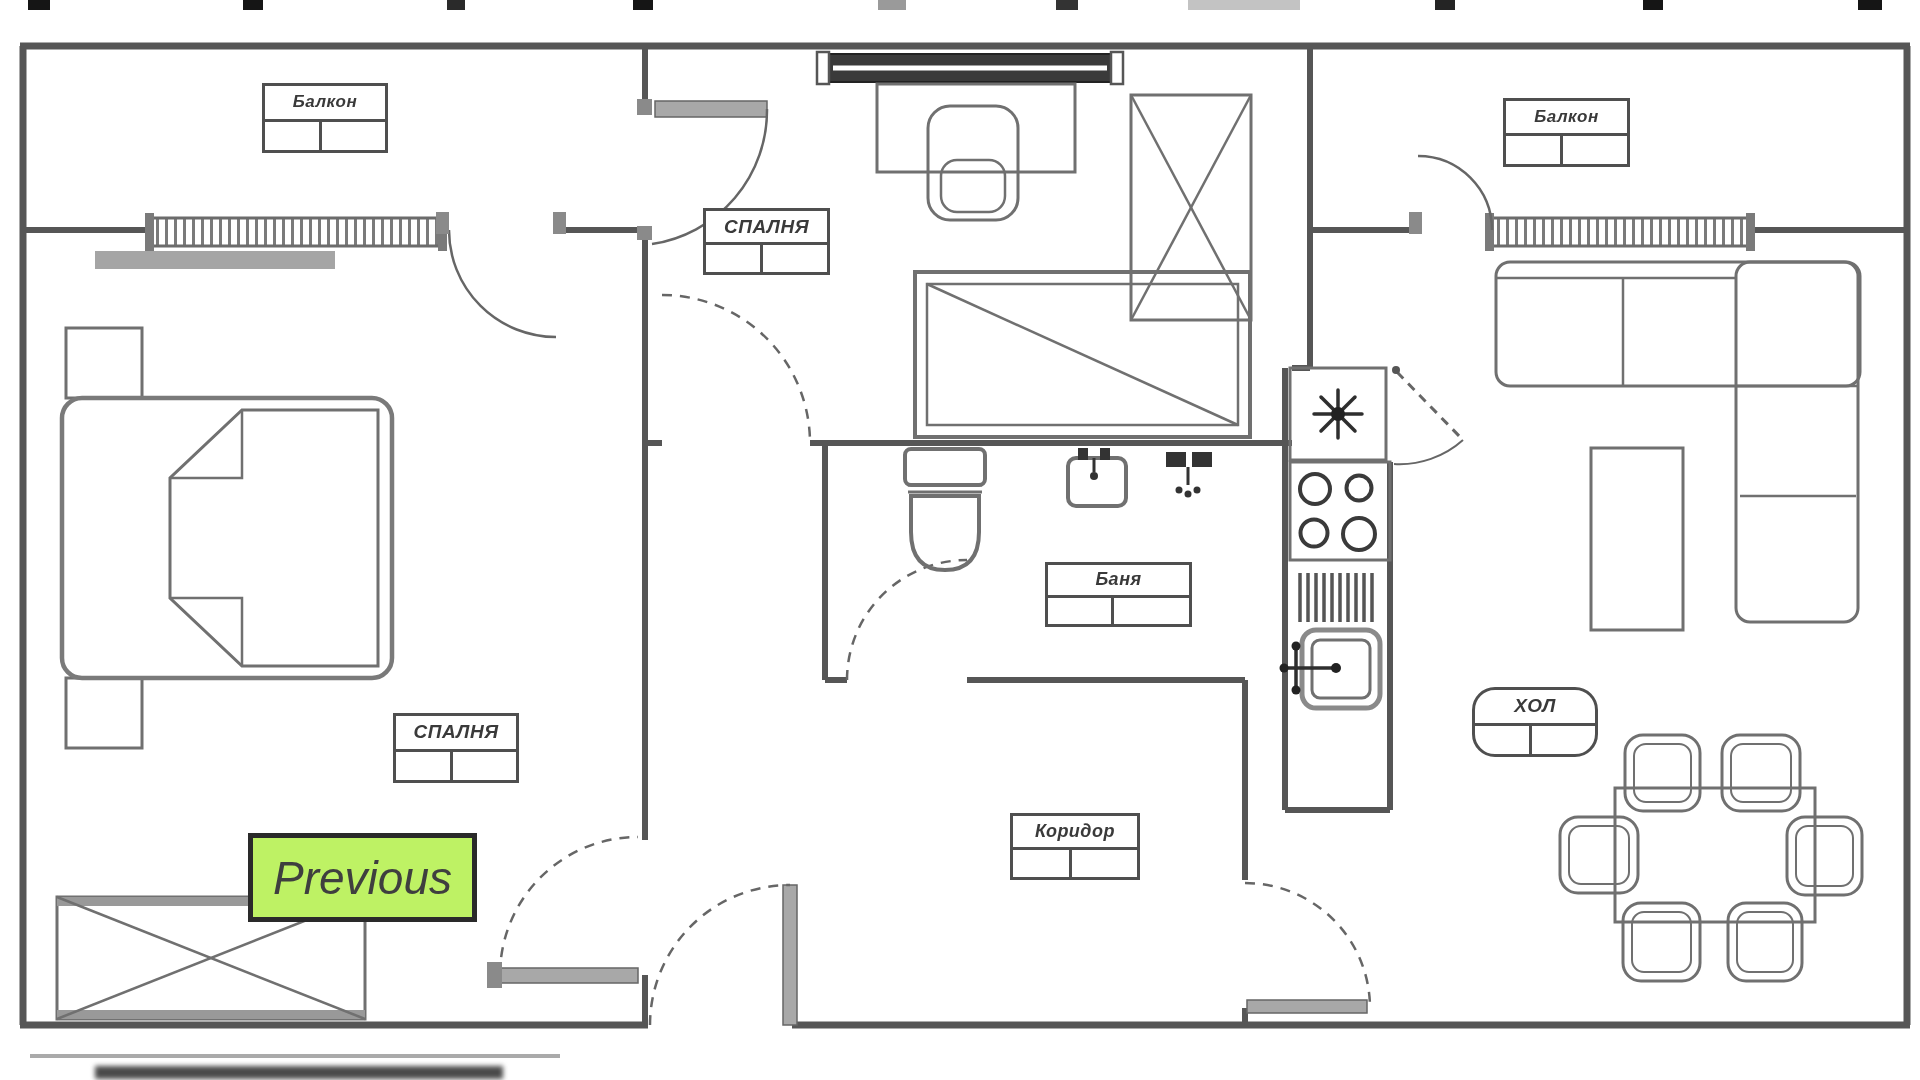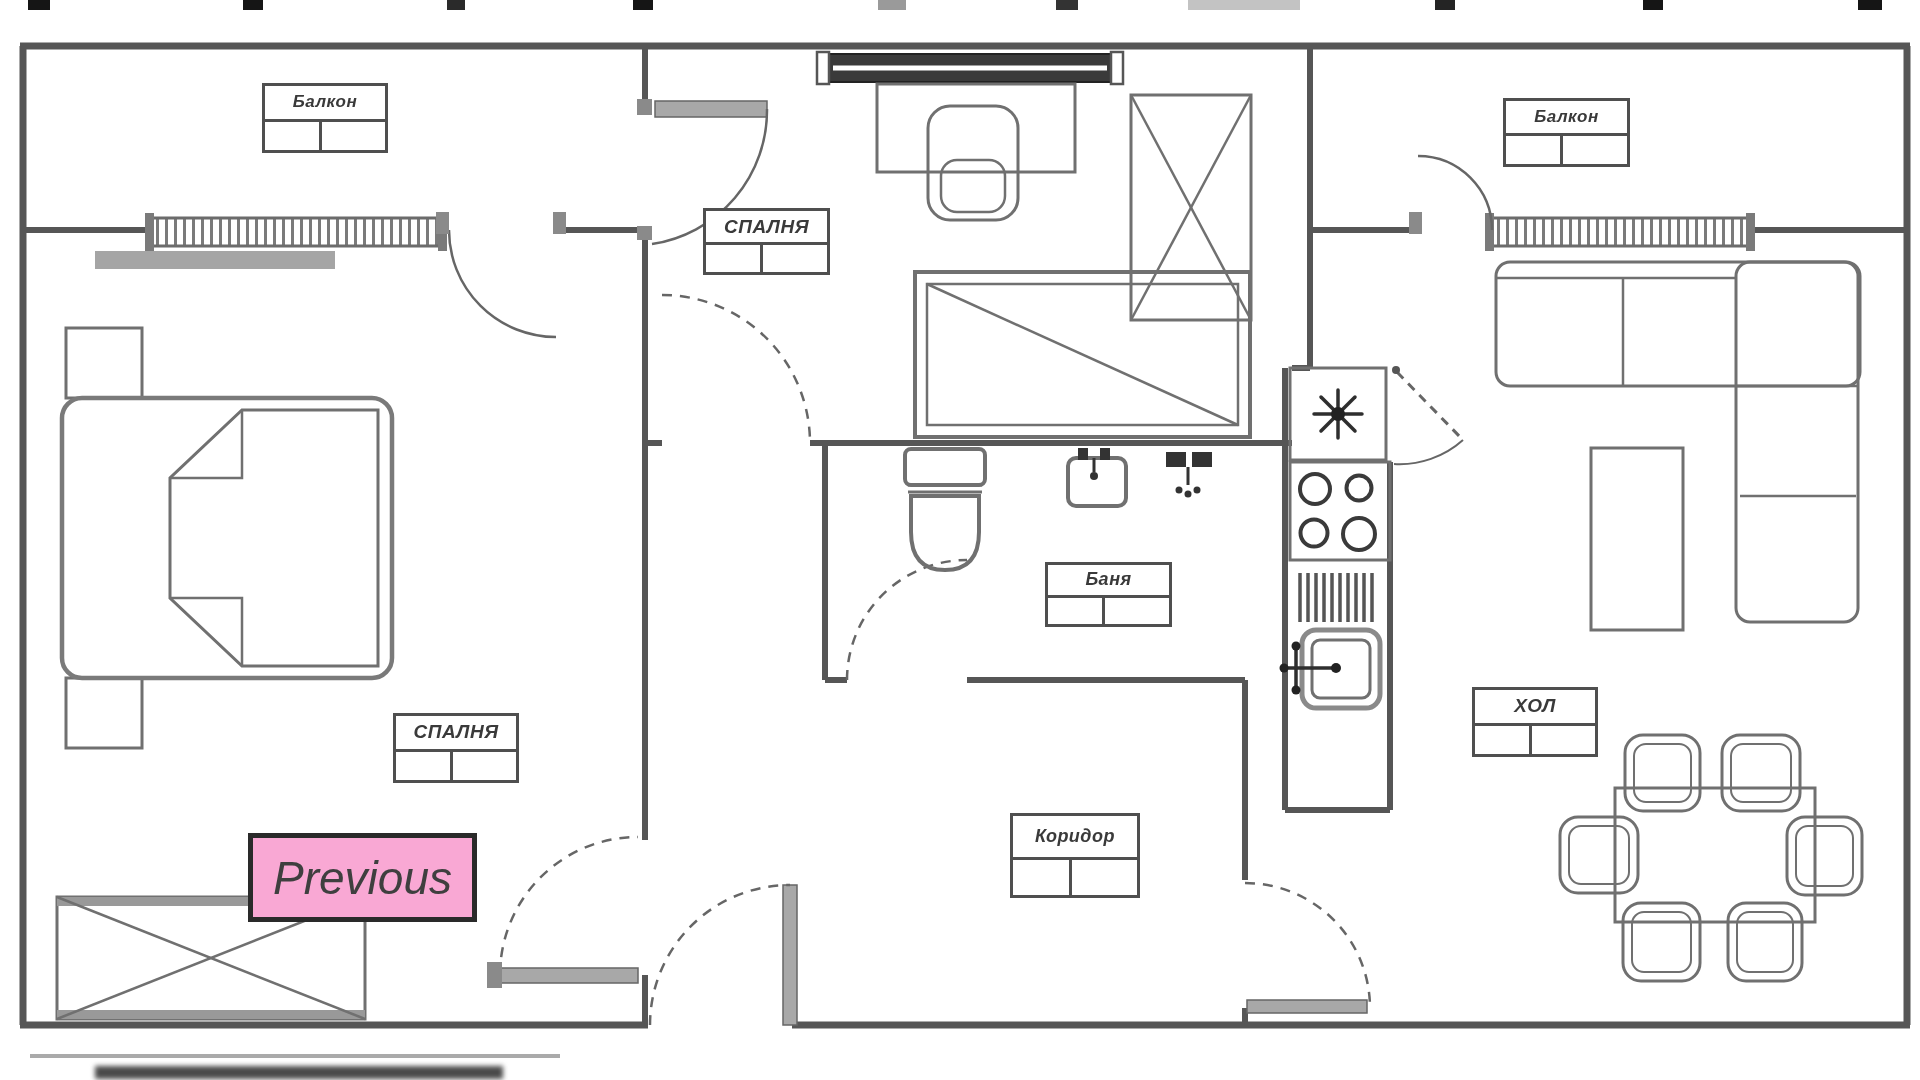--- a/index.html
+++ b/index.html
@@ -6,21 +6,21 @@
     font-family:"Liberation Sans",sans-serif;}
   #stage{position:relative;width:1920px;height:1080px;background:#fff;font-style:italic;}
   #plan-svg{position:absolute;left:0;top:0;}
   .lbl{position:absolute;background:#fff;border:3px solid #4f4f4f;display:flex;flex-direction:column;
     color:#3a3a3a;box-sizing:border-box;}
   .lbl-text{flex:1.15;display:flex;align-items:center;justify-content:center;
     font-weight:bold;letter-spacing:.5px;white-space:nowrap;overflow:hidden;}
   .lbl-cells{flex:1;border-top:3px solid #4f4f4f;display:flex;}
   .lbl-cell-l{width:45%;border-right:3px solid #4f4f4f;}
   .lbl-cell-r{flex:1;}
-  #previous-btn{position:absolute;left:248px;top:833px;width:229px;height:89px;background:#f9a8d4;
+  #previous-btn{position:absolute;left:248px;top:833px;width:229px;height:89px;background:#bef264;
     border:5px solid #2a2a2a;display:flex;align-items:center;justify-content:center;
     font-size:46px;color:#3f3f3f;box-sizing:border-box;cursor:pointer;}
   .blur-bar{position:absolute;background:#4a4a4a;filter:blur(2.5px);}
 </style>
 </head>
 <body>
 
 <div id="stage">
 
 <svg id="plan-svg" width="1920" height="1080" viewBox="0 0 1920 1080">
@@ -301,45 +301,45 @@
 </div>
 
 <div class="lbl" style="left:1503px;top:98px;width:127px;height:69px;">
   <div class="lbl-text" style="font-size:17px;">Балкон</div>
   <div class="lbl-cells">
         <div class="lbl-cell-l"></div>
         <div class="lbl-cell-r"></div>
       </div>
 </div>
 
-<div class="lbl" style="left:1045px;top:562px;width:127px;height:65px;">
+<div class="lbl" style="left:1045px;top:562px;width:147px;height:65px;">
   <div class="lbl-text" style="font-size:18px;">Баня</div>
   <div class="lbl-cells">
         <div class="lbl-cell-l"></div>
         <div class="lbl-cell-r"></div>
       </div>
 </div>
 
 <div class="lbl" style="left:393px;top:713px;width:126px;height:70px;">
   <div class="lbl-text" style="font-size:19px;">СПАЛНЯ</div>
   <div class="lbl-cells">
         <div class="lbl-cell-l"></div>
         <div class="lbl-cell-r"></div>
       </div>
 </div>
 
-<div class="lbl" style="left:1472px;top:687px;width:126px;height:70px;">
+<div class="lbl" style="left:1472px;top:687px;width:126px;height:70px;border-radius:23px;">
   <div class="lbl-text" style="font-size:19px;">ХОЛ</div>
   <div class="lbl-cells">
         <div class="lbl-cell-l"></div>
         <div class="lbl-cell-r"></div>
       </div>
 </div>
 
-<div class="lbl" style="left:1010px;top:813px;width:130px;height:85px;">
+<div class="lbl" style="left:1010px;top:813px;width:130px;height:67px;">
   <div class="lbl-text" style="font-size:18px;">Коридор</div>
   <div class="lbl-cells">
         <div class="lbl-cell-l"></div>
         <div class="lbl-cell-r"></div>
       </div>
 </div>
 
 <div id="previous-btn">Previous</div>
 
 </div>

